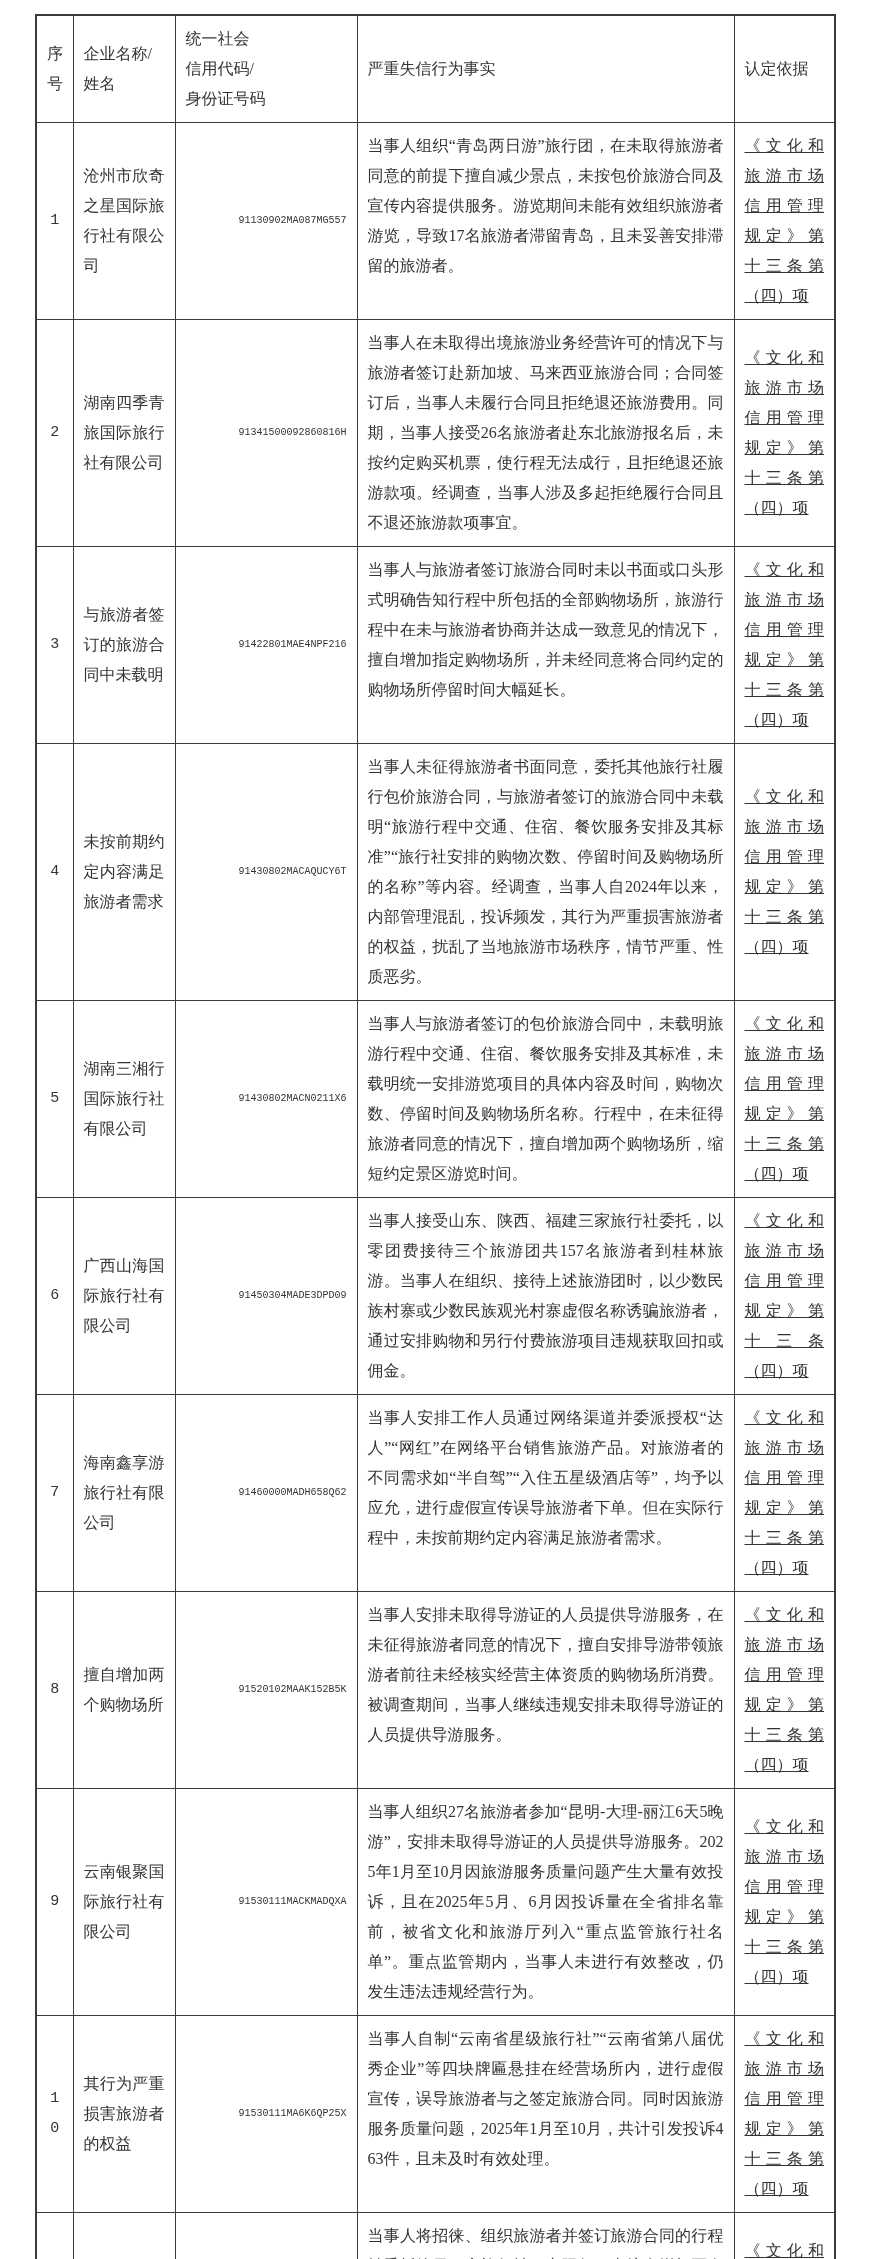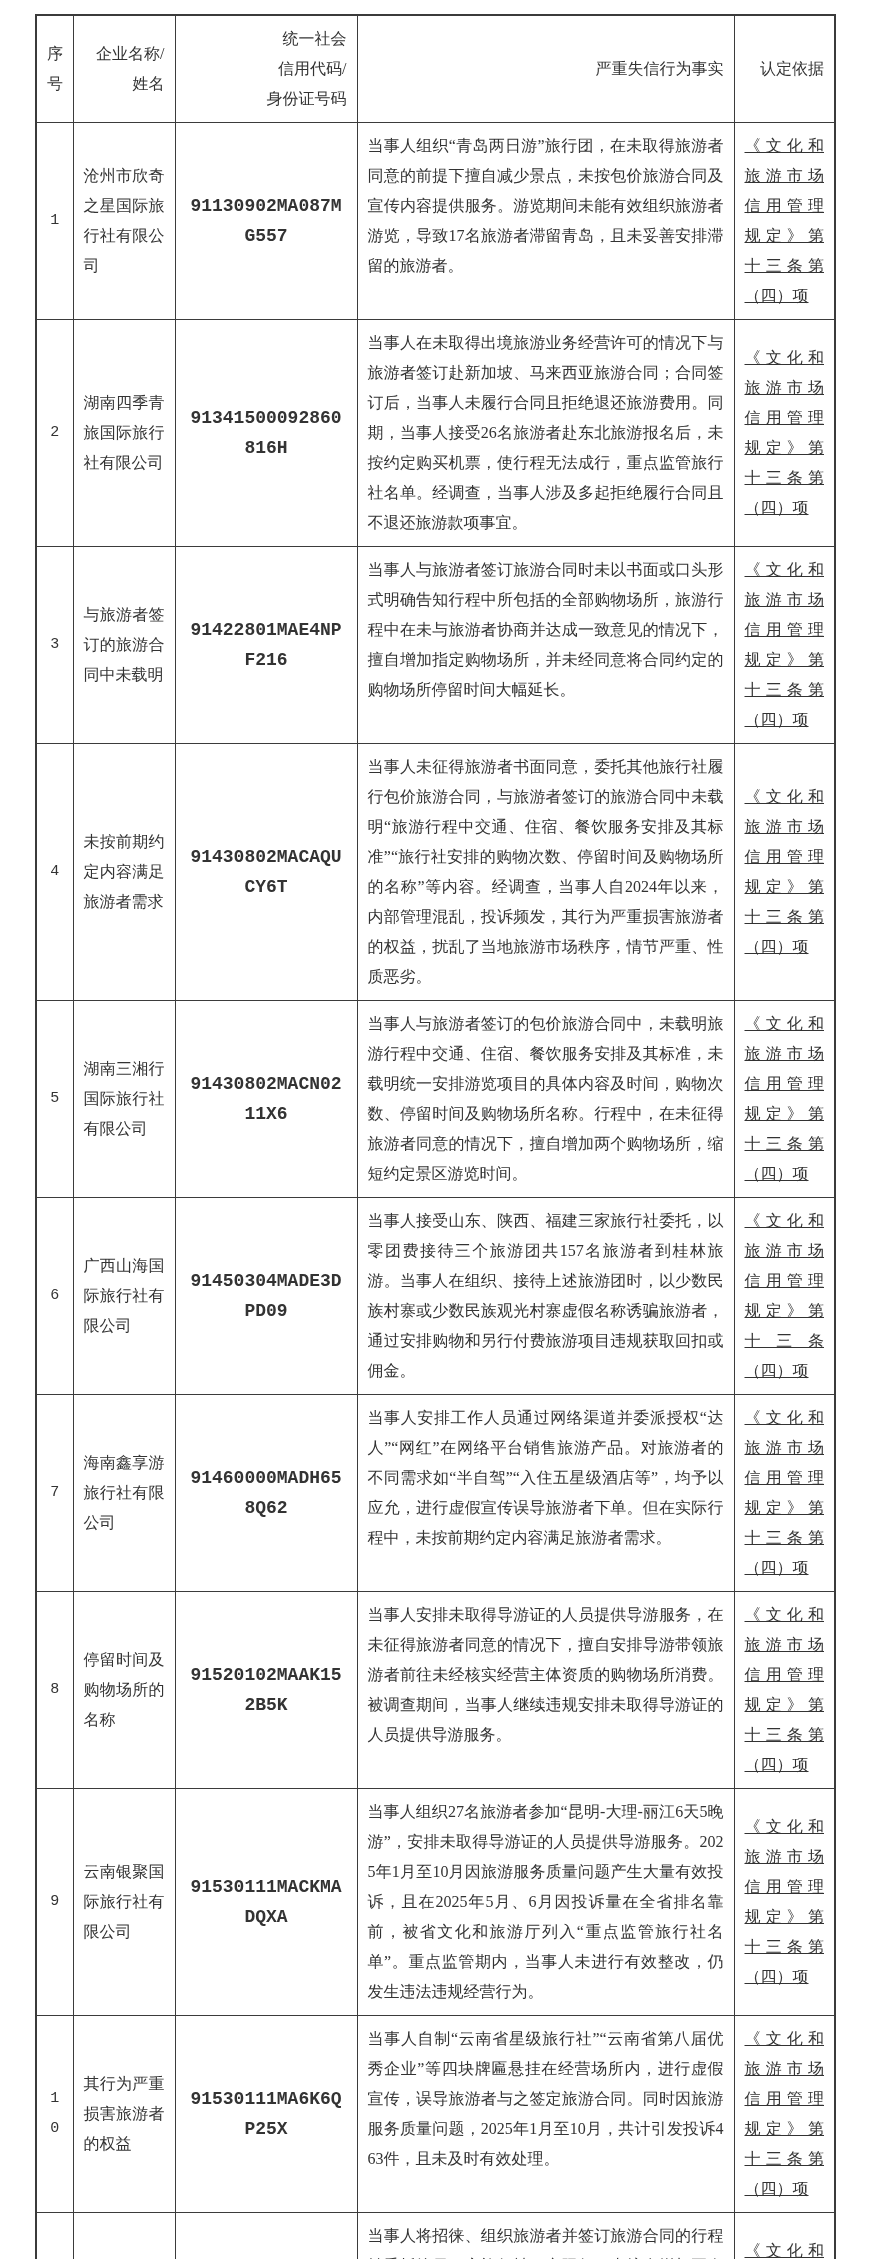--- a/index.html
+++ b/index.html
@@ -25,46 +25,45 @@
   }
   table.credit-table th,
   table.credit-table td {
     border: 1px solid #3b3b3b;
     padding: 8px 10px;
     word-break: break-all;
     overflow-wrap: anywhere;
   }
   th.hdr {
     font-weight: normal;
-    text-align: right;
+    text-align: left;
     vertical-align: middle;
     white-space: pre-line;
     padding: 10px 4px;
   }
   td.no-cell {
     text-align: center;
     vertical-align: middle;
     font-family: "Liberation Mono", "DejaVu Sans Mono", monospace;
     font-size: 15px;
     padding: 4px 2px;
   }
   td.name-cell {
     text-align: justify;
     text-justify: inter-character;
     vertical-align: middle;
     padding: 8px 8px;
   }
   td.code-cell {
-    text-align: center;
+    text-align: right;
     vertical-align: middle;
     font-family: "Liberation Mono", "DejaVu Sans Mono", monospace;
-    font-size: 18px;
+    font-size: 10px;
     letter-spacing: 0;
     padding: 8px 4px 8px 9px;
-    font-weight: bold;
   }
   td.fact-cell {
     text-align: justify;
     text-justify: inter-character;
     vertical-align: top;
     padding: 8px 12px;
     font-family: Liberation Serif, serif;
   }
   td.basis-cell {
     text-align: justify;
@@ -106,21 +105,21 @@
     <td class="name-cell">沧州市欣奇之星国际旅行社有限公司</td>
     <td class="code-cell">91130902MA087MG557</td>
     <td class="fact-cell">当事人组织“青岛两日游”旅行团，在未取得旅游者同意的前提下擅自减少景点，未按包价旅游合同及宣传内容提供服务。游览期间未能有效组织旅游者游览，导致17名旅游者滞留青岛，且未妥善安排滞留的旅游者。</td>
     <td class="basis-cell">《文化和旅游市场信用管理规定》第十三条第（四）项</td>
   </tr>
 
   <tr>
     <td class="no-cell">2</td>
     <td class="name-cell">湖南四季青旅国际旅行社有限公司</td>
     <td class="code-cell">91341500092860816H</td>
-    <td class="fact-cell">当事人在未取得出境旅游业务经营许可的情况下与旅游者签订赴新加坡、马来西亚旅游合同；合同签订后，当事人未履行合同且拒绝退还旅游费用。同期，当事人接受26名旅游者赴东北旅游报名后，未按约定购买机票，使行程无法成行，重点监管旅行社名单。经调查，当事人涉及多起拒绝履行合同且不退还旅游款项事宜。</td>
+    <td class="fact-cell">当事人在未取得出境旅游业务经营许可的情况下与旅游者签订赴新加坡、马来西亚旅游合同；合同签订后，当事人未履行合同且拒绝退还旅游费用。同期，当事人接受26名旅游者赴东北旅游报名后，未按约定购买机票，使行程无法成行，且拒绝退还旅游款项。经调查，当事人涉及多起拒绝履行合同且不退还旅游款项事宜。</td>
     <td class="basis-cell">《文化和旅游市场信用管理规定》第十三条第（四）项</td>
   </tr>
 
   <tr>
     <td class="no-cell">3</td>
     <td class="name-cell">与旅游者签订的旅游合同中未载明</td>
     <td class="code-cell">91422801MAE4NPF216</td>
     <td class="fact-cell">当事人与旅游者签订旅游合同时未以书面或口头形式明确告知行程中所包括的全部购物场所，旅游行程中在未与旅游者协商并达成一致意见的情况下，擅自增加指定购物场所，并未经同意将合同约定的购物场所停留时间大幅延长。</td>
     <td class="basis-cell">《文化和旅游市场信用管理规定》第十三条第（四）项</td>
   </tr>
@@ -152,21 +151,21 @@
   <tr>
     <td class="no-cell">7</td>
     <td class="name-cell">海南鑫享游旅行社有限公司</td>
     <td class="code-cell">91460000MADH658Q62</td>
     <td class="fact-cell">当事人安排工作人员通过网络渠道并委派授权“达人”“网红”在网络平台销售旅游产品。对旅游者的不同需求如“半自驾”“入住五星级酒店等”，均予以应允，进行虚假宣传误导旅游者下单。但在实际行程中，未按前期约定内容满足旅游者需求。</td>
     <td class="basis-cell">《文化和旅游市场信用管理规定》第十三条第（四）项</td>
   </tr>
 
   <tr>
     <td class="no-cell">8</td>
-    <td class="name-cell">停留时间及购物场所的名称</td>
+    <td class="name-cell">擅自增加两个购物场所</td>
     <td class="code-cell">91520102MAAK152B5K</td>
     <td class="fact-cell">当事人安排未取得导游证的人员提供导游服务，在未征得旅游者同意的情况下，擅自安排导游带领旅游者前往未经核实经营主体资质的购物场所消费。被调查期间，当事人继续违规安排未取得导游证的人员提供导游服务。</td>
     <td class="basis-cell">《文化和旅游市场信用管理规定》第十三条第（四）项</td>
   </tr>
 
   <tr>
     <td class="no-cell">9</td>
     <td class="name-cell">云南银聚国际旅行社有限公司</td>
     <td class="code-cell">91530111MACKMADQXA</td>
     <td class="fact-cell">当事人组织27名旅游者参加“昆明-大理-丽江6天5晚游”，安排未取得导游证的人员提供导游服务。2025年1月至10月因旅游服务质量问题产生大量有效投诉，且在2025年5月、6月因投诉量在全省排名靠前，被省文化和旅游厅列入“重点监管旅行社名单”。重点监管期内，当事人未进行有效整改，仍发生违法违规经营行为。</td>

